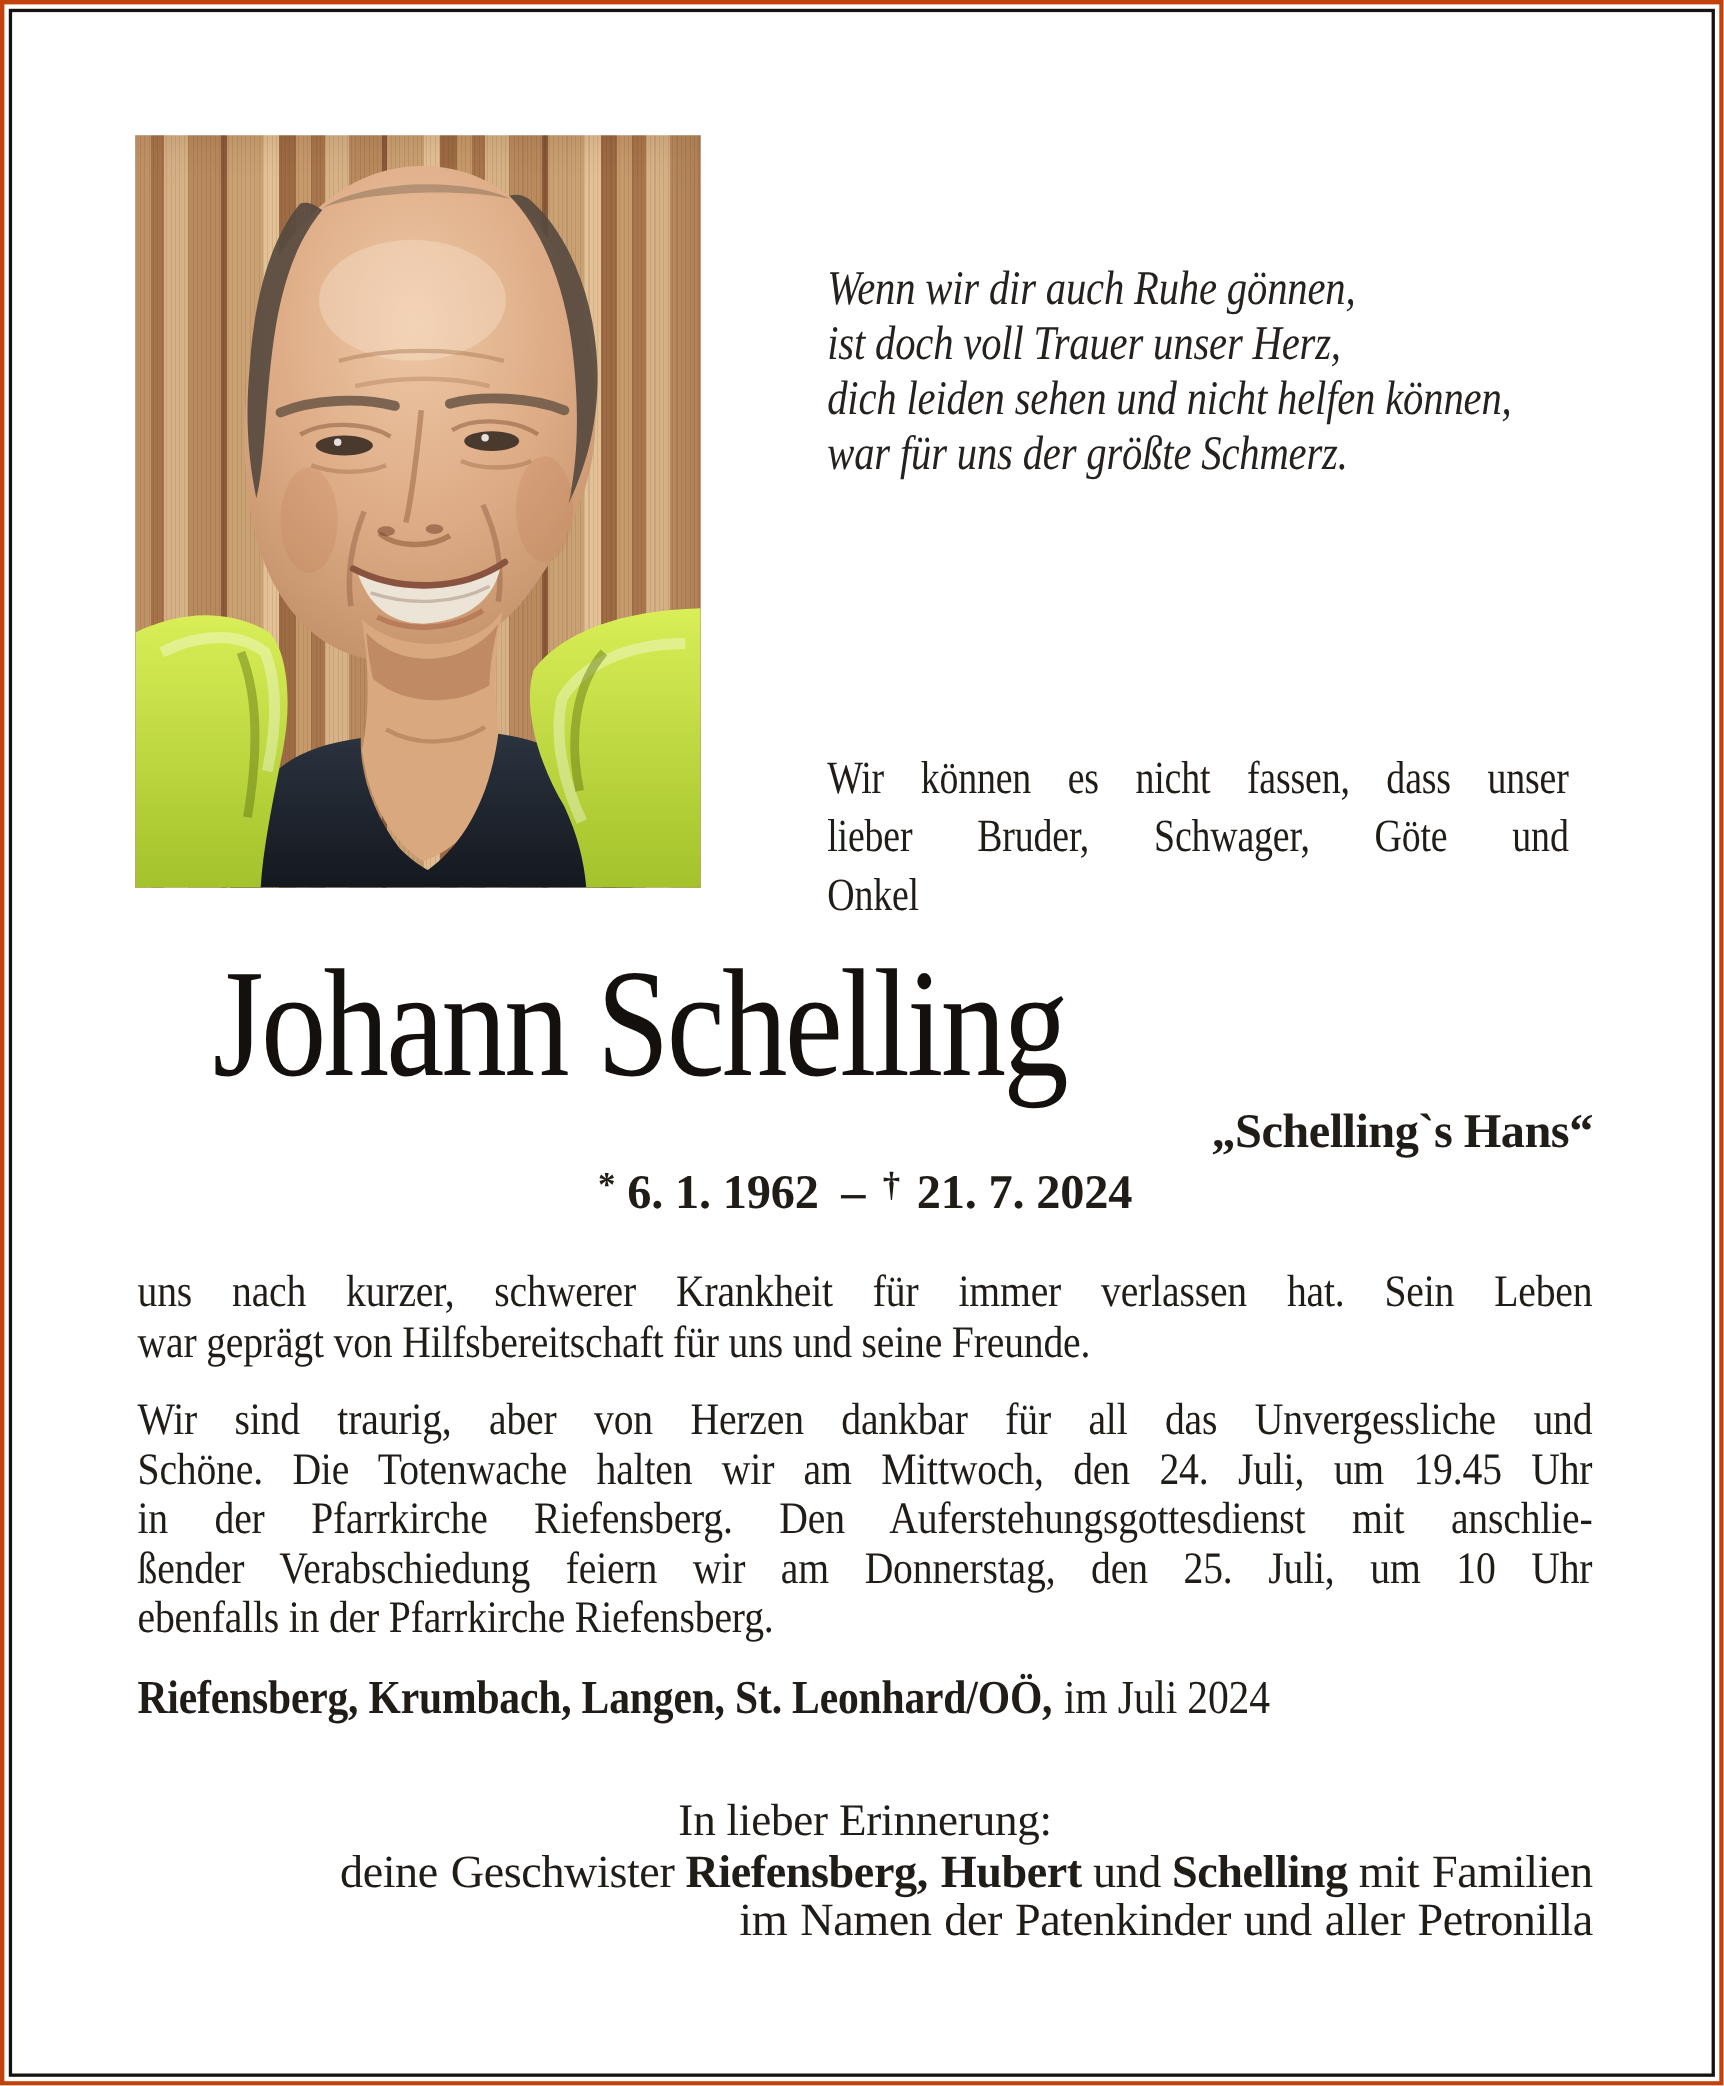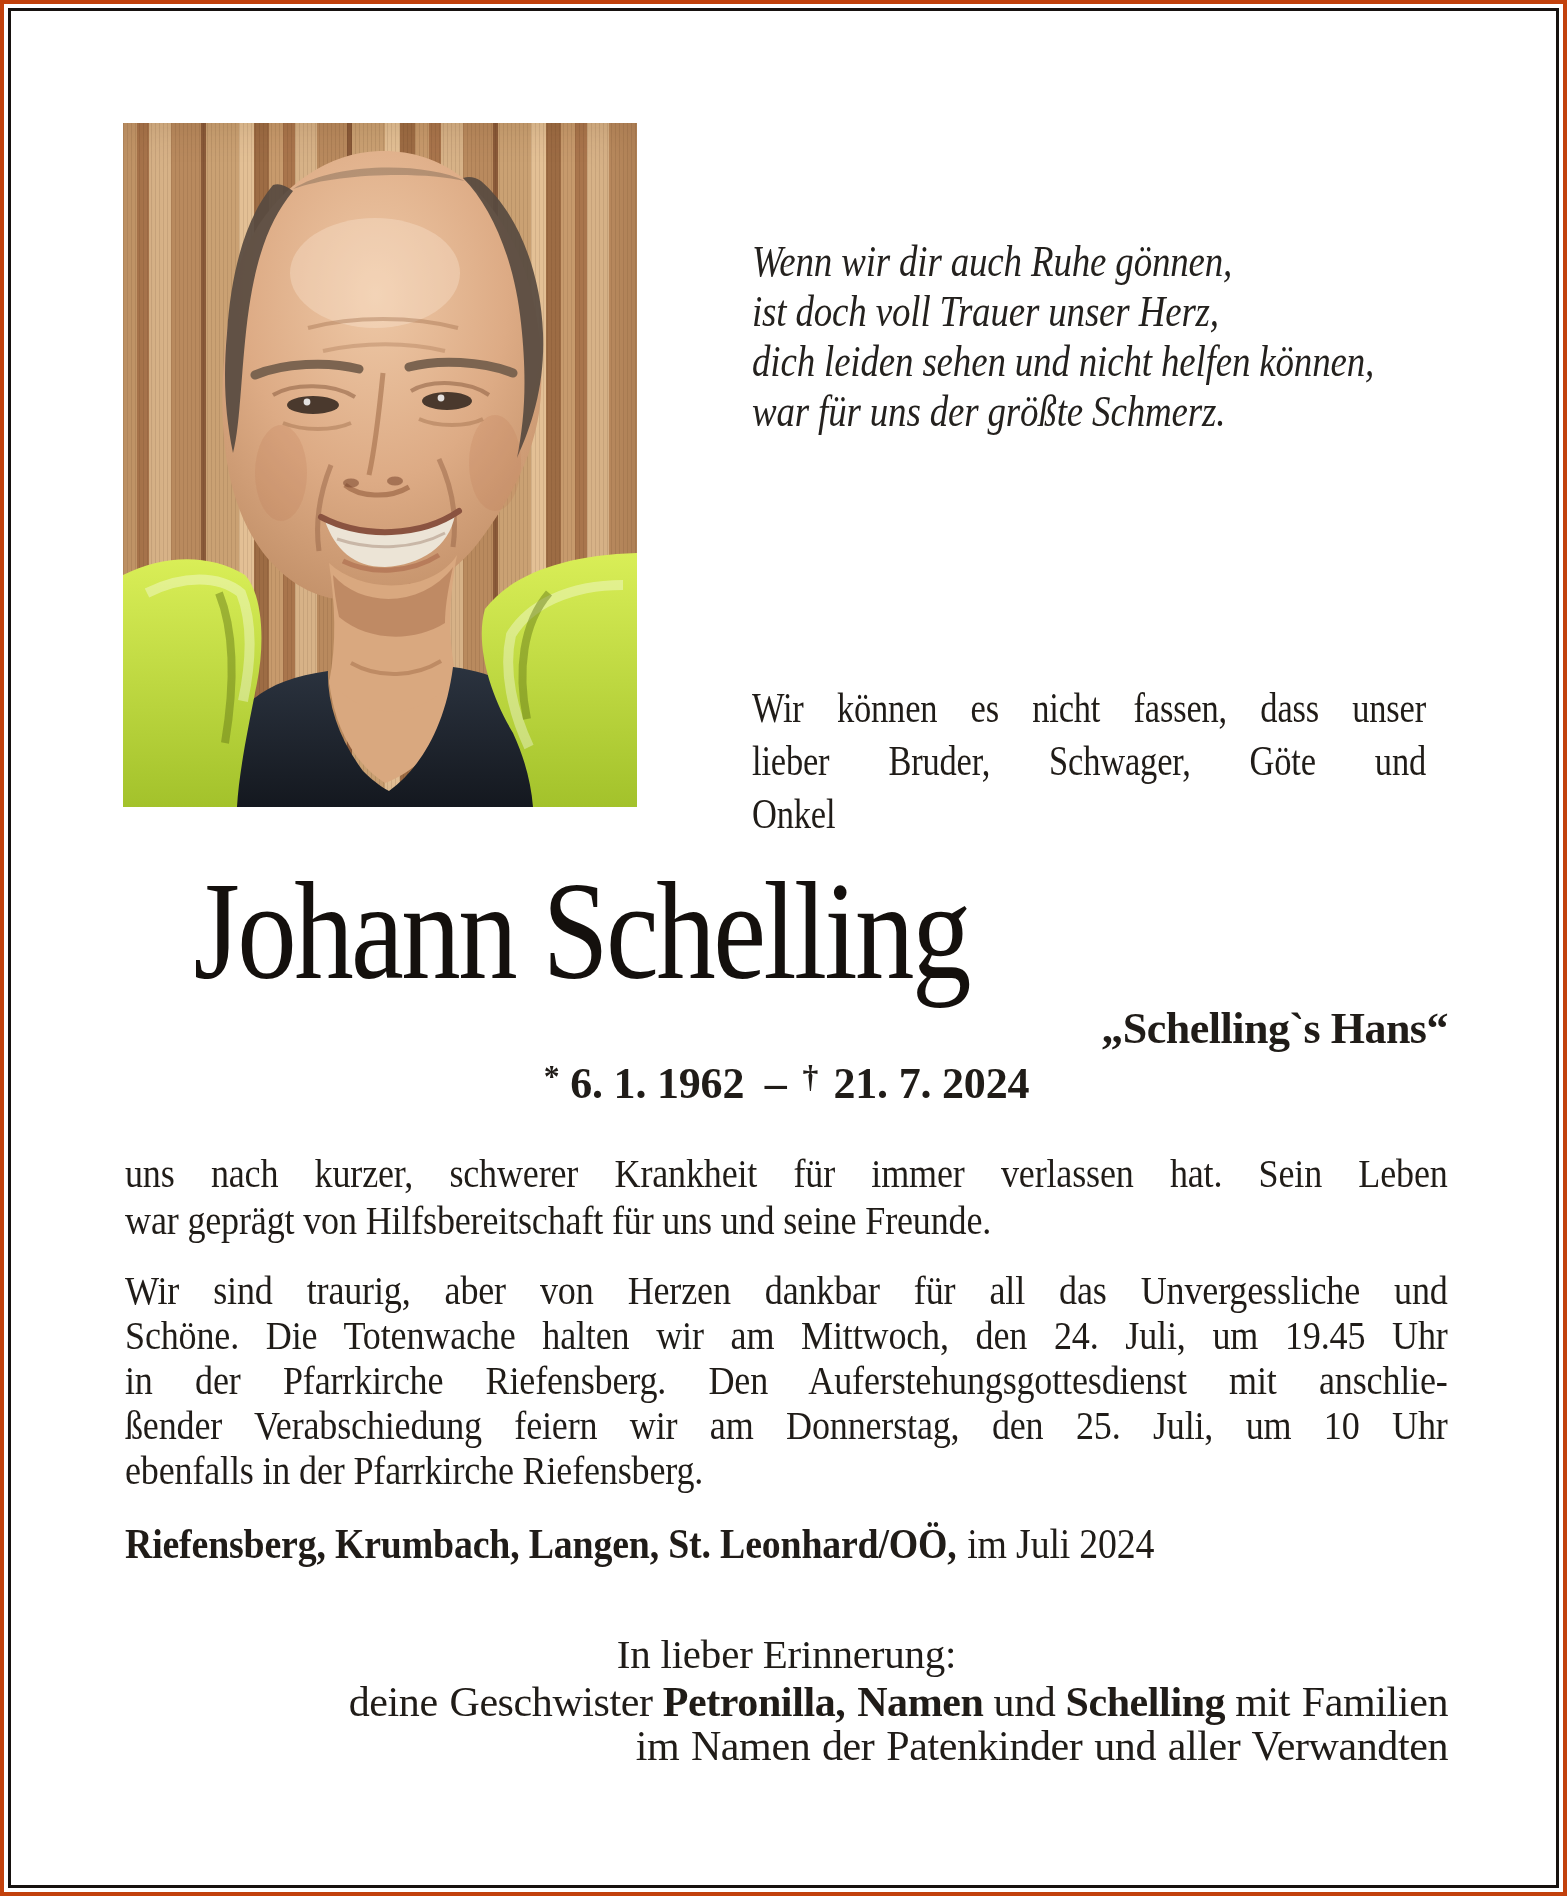--- a/index.html
+++ b/index.html
@@ -230,17 +230,17 @@
   </div>
 
   <div class="txt location">
     <span class="loc-bold">Riefensberg, Krumbach, Langen, St. Leonhard/OÖ,</span><span class="loc-reg">im Juli 2024</span>
   </div>
 
   <div class="txt remembrance">In lieber Erinnerung:</div>
 
   <div class="txt signature">
     <div>
-      <span>deine Geschwister</span><span class="b">Petronilla, Namen</span><span>und</span><span class="b">Schelling</span><span>mit Familien</span>
+      <span>deine Geschwister</span><span class="b">Riefensberg, Hubert</span><span>und</span><span class="b">Schelling</span><span>mit Familien</span>
     </div>
-    <div>im Namen der Patenkinder und aller Verwandten</div>
+    <div>im Namen der Patenkinder und aller Petronilla</div>
   </div>
 </div>
 
 </body></html>

